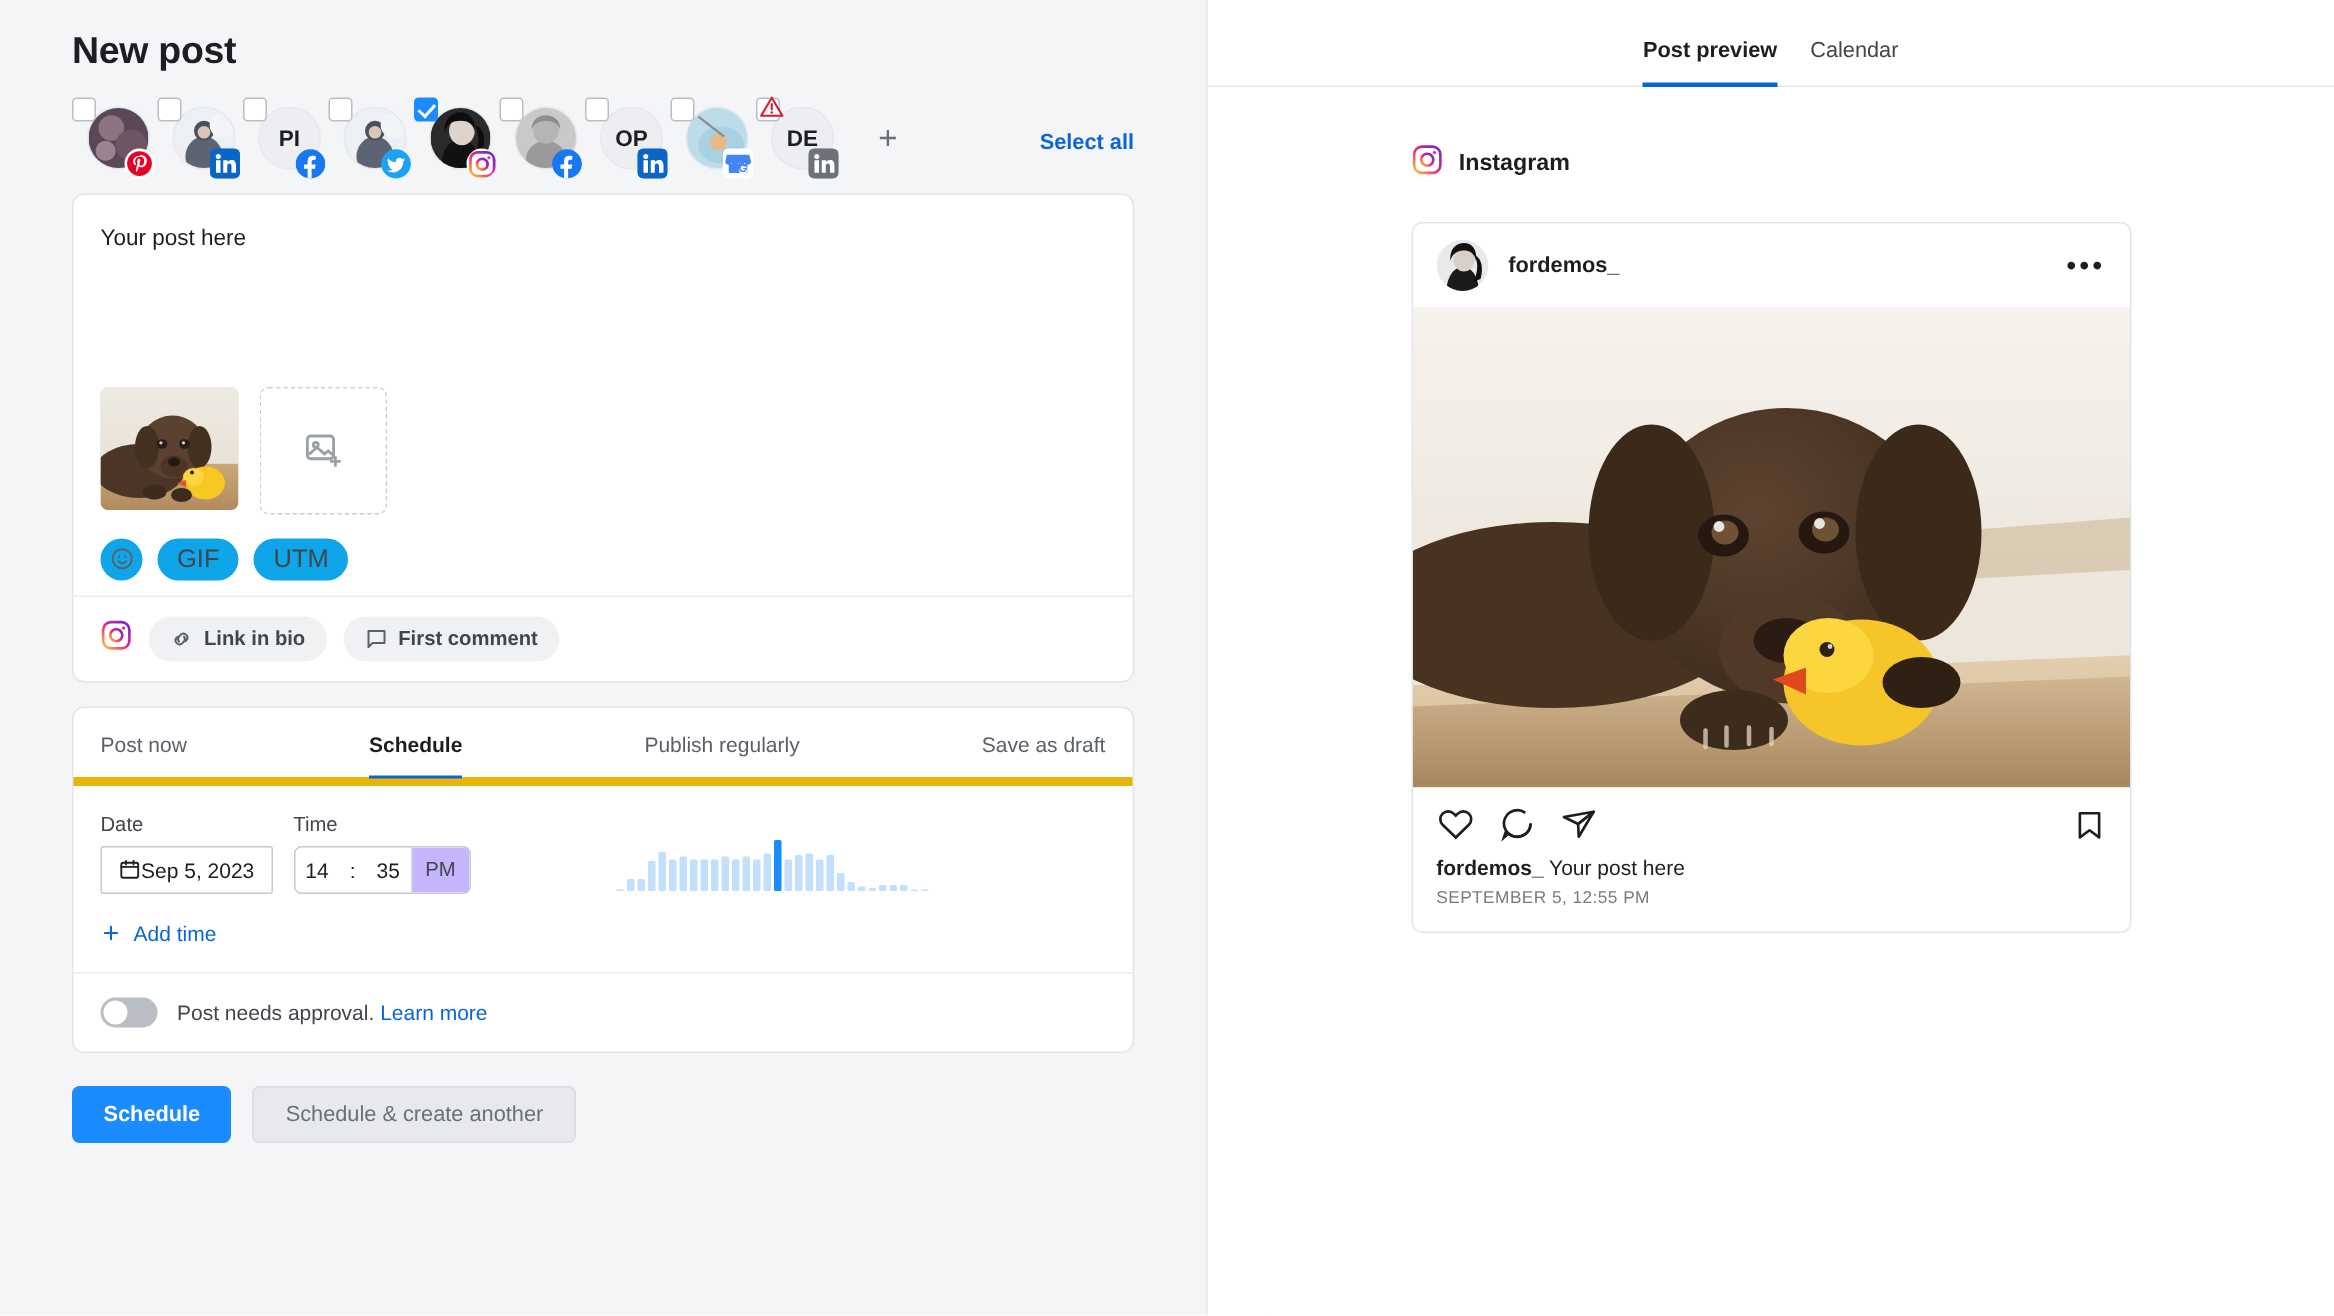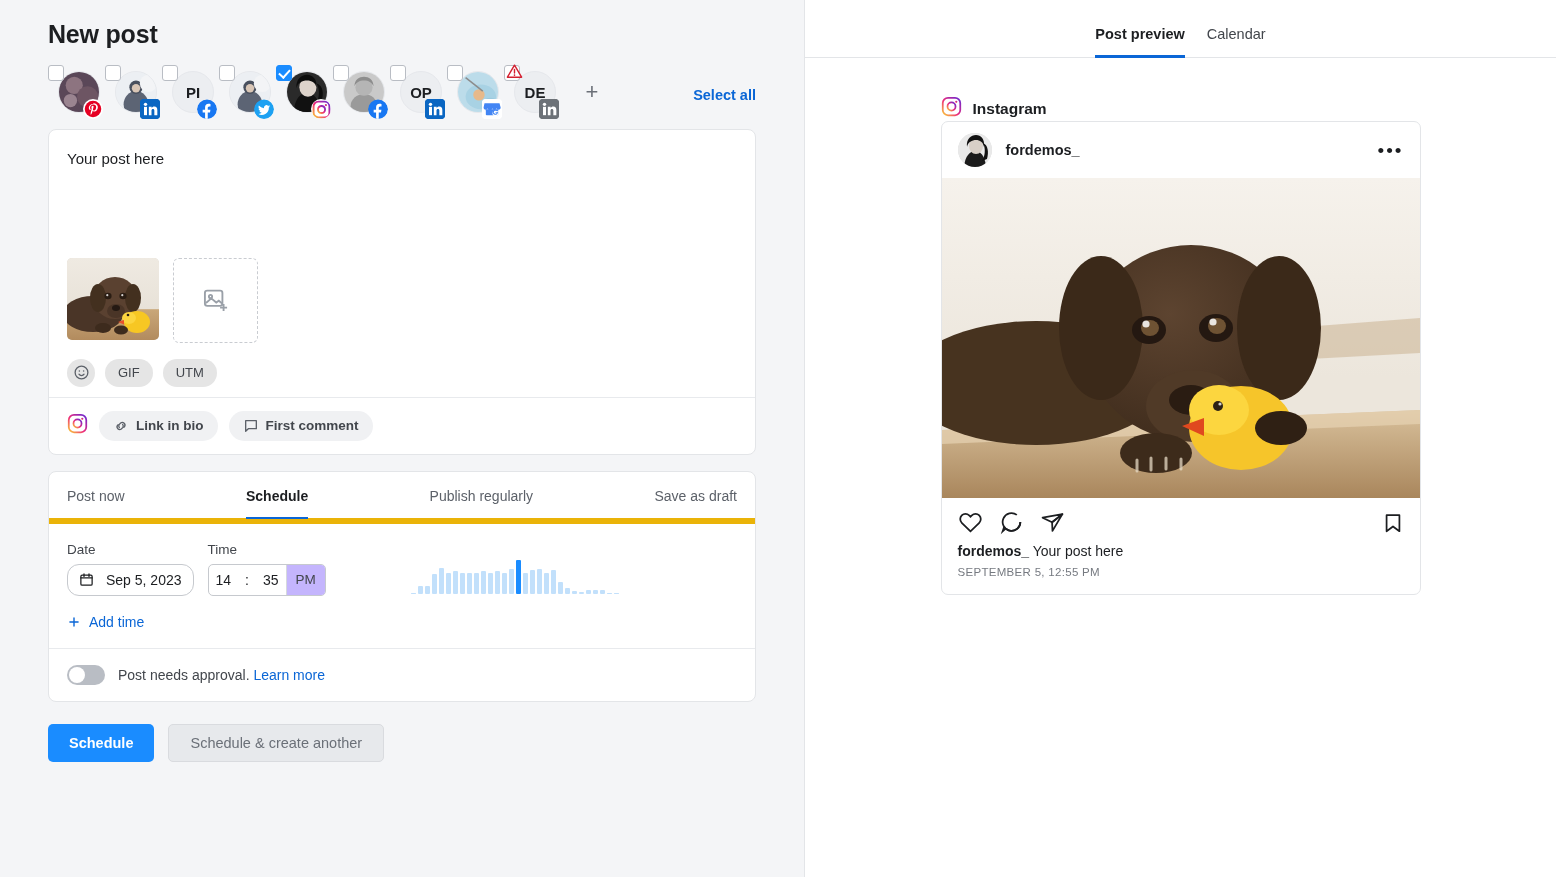--- a/index.html
+++ b/index.html
@@ -86,23 +86,23 @@
     background: #ded7cc; position: relative;
   }
   .thumb svg { display: block; width: 100%; height: 100%; }
   .dropzone {
     width: 85px; height: 85px; border: 1.5px dashed #c9ccd1;
     border-radius: 6px; display: flex; align-items: center; justify-content: center;
     color: #9aa0a8; cursor: pointer;
   }
   .chips { display: flex; align-items: center; gap: 10px; margin-top: 16px; }
   .chip {
-    background: #e5e5e5; border-radius: 16px; height: 28px;
+    background: #0ea5e9; border-radius: 16px; height: 28px;
     display: flex; align-items: center; padding: 0 13px;
-    font-size: 13px; color: #42464c; cursor: pointer;
+    font-size: 17px; color: #42464c; cursor: pointer;
   }
   .chip.circ { width: 28px; padding: 0; justify-content: center; border-radius: 50%; }
   .composer-foot {
     border-top: 1px solid #e8eaed; padding: 13px 18px;
     display: flex; align-items: center; gap: 11px; font-weight: bold;
   }
   .fchip {
     background: #f0f1f3; border-radius: 16px; height: 30px;
     display: flex; align-items: center; gap: 7px; padding: 0 14px;
     font-size: 13.5px; color: #42464c; cursor: pointer;
@@ -118,23 +118,23 @@
   .tab {
     font-size: 14px; color: #5c6169; padding: 16px 0 13px 0;
     cursor: pointer; border-bottom: 2.5px solid transparent;
     margin-bottom: -1px; white-space: nowrap;
   }
   .tab.active { color: #1c1e21; font-weight: bold; border-bottom-color: #0a66d6; }
   .sched-body { padding: 18px; position: relative; }
   .dt-row { display: flex; gap: 14px; align-items: flex-end; }
   .field-label { font-size: 13.5px; color: #42464c; margin-bottom: 7px; }
   .input-box {
-    height: 32px; border: 1px solid #c6c9ce; border-radius: 12px;
+    height: 32px; border: 1px solid #c6c9ce; border-radius: 2px;
     background: #fff; display: flex; align-items: center;
-    padding: 0 11px; gap: 12px; font-size: 14px; color: #1c1e21; cursor: text;
+    padding: 0 11px; gap: 0; font-size: 14px; color: #1c1e21; cursor: text;
   }
   .time-box {
     height: 32px; border: 1px solid #c6c9ce; border-radius: 5px;
     background: #fff; display: flex; align-items: center; overflow: hidden;
   }
   .time-seg { padding: 0 7px; font-size: 14px; color: #1c1e21; }
   .ampm {
     background: #c4b5fd; align-self: stretch; display: flex; align-items: center;
     padding: 0 9px; font-size: 13.5px; color: #42464c;
     border-left: 1px solid #d6d9dd; cursor: pointer;
@@ -182,21 +182,21 @@
     height: 58px; border-bottom: 1px solid #e3e5e8;
     display: flex; justify-content: center; align-items: flex-end; gap: 22px;
   }
   .r-tab {
     font-size: 14.5px; color: #42464c; padding-bottom: 13px;
     border-bottom: 3px solid transparent; margin-bottom: -1px; cursor: pointer;
   }
   .r-tab.active { color: #1c1e21; font-weight: bold; border-bottom-color: #0a66d6; }
   .preview-area { padding: 38px 0 0 0; display: flex; flex-direction: column; align-items: center; }
   .net-row {
-    width: 480px; display: flex; align-items: center; gap: 11px; margin-bottom: 0;
+    width: 480px; display: flex; align-items: center; gap: 11px; margin-bottom: 26px;
   }
   .net-name { font-size: 15.5px; font-weight: bold; color: #1c1e21; }
   .ig-card {
     width: 480px; border: 1px solid #e3e5e8; border-radius: 7px;
     background: #fff; overflow: hidden;
   }
   .ig-head { height: 56px; display: flex; align-items: center; padding: 0 16px; gap: 14px; }
   .ig-ava { width: 34px; height: 34px; border-radius: 50%; overflow: hidden; background:#ddd; }
   .ig-ava svg { display:block; width:100%; height:100%; }
   .ig-user { font-size: 14.5px; font-weight: bold; color: #1c1e21; flex: 1; }

